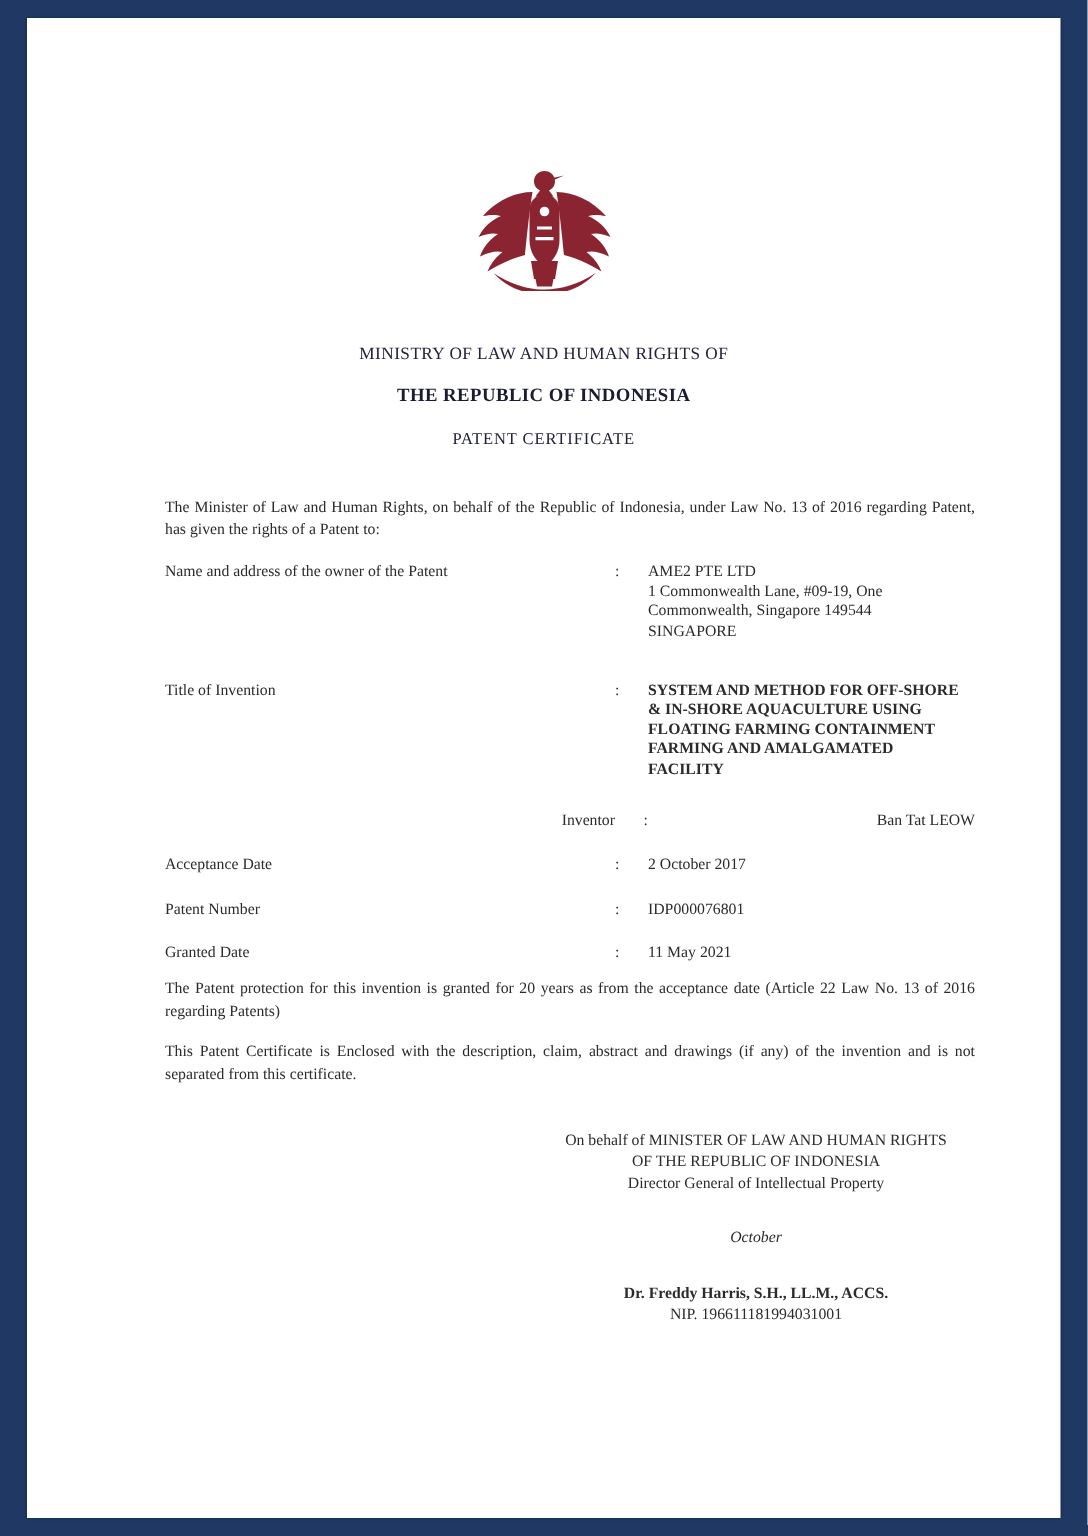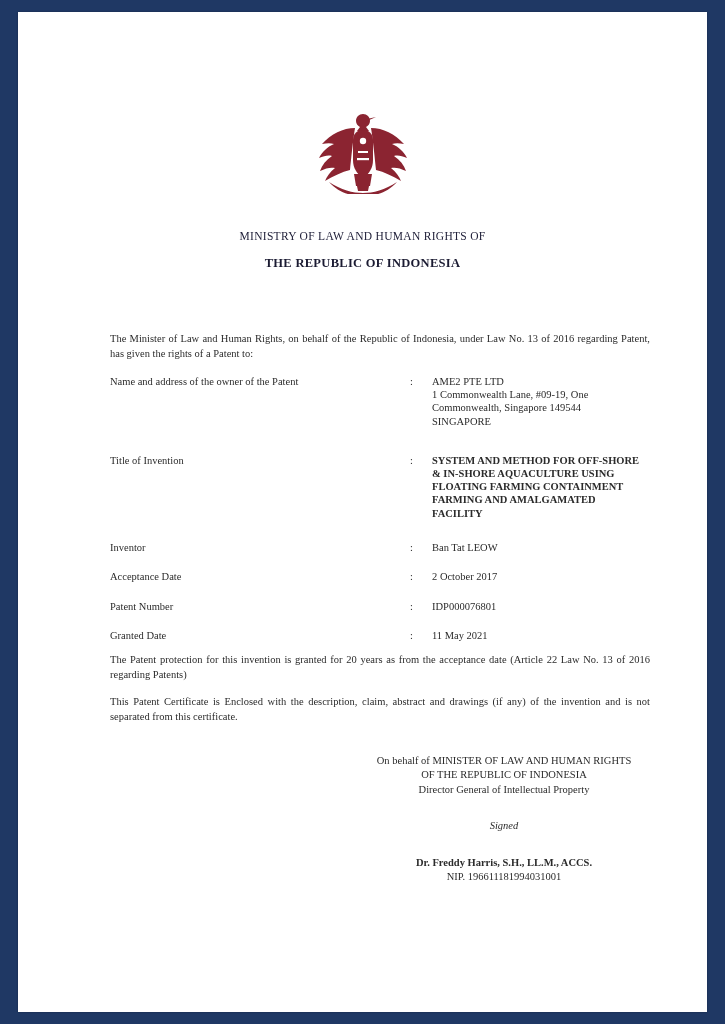--- a/index.html
+++ b/index.html
@@ -108,21 +108,21 @@
   }
   .field-value {
     flex: 1;
     line-height: 13.2px;
   }
   .field-value.bold {
     font-weight: bold;
   }
   .row-owner { margin-bottom: 26px; justify-content: flex-end; }
   .row-title { margin-bottom: 21px; }
-  .row-inventor { margin-bottom: 16px; }
+  .row-inventor { margin-bottom: 16px; text-align: right; }
   .row-acceptance { margin-bottom: 16px; }
   .row-patentnumber { margin-bottom: 16px; }
   .row-granted { margin-bottom: 0; }
 
   
   .note {
     position: absolute;
     left: 92px;
     width: 540px;
     font-size: 10.5px;
@@ -194,20 +194,21 @@
             <path d="M45 43 l10 0 l0 2 l-10 0 z"></path>
             <path d="M44 50 l12 0 l0 2.2 l-12 0 z"></path>
           </g>
         </svg>
       </span>
     </div>
 
     <div class="head-block">
       <div class="h-ministry">MINISTRY OF LAW AND HUMAN RIGHTS OF</div>
       <div class="h-republic">THE REPUBLIC OF INDONESIA</div>
+      <div class="h-certificate">PATENT CERTIFICATE</div>
     </div>
 
     <div class="intro">The Minister of Law and Human Rights, on behalf of the Republic of Indonesia, under Law No. 13 of 2016 regarding Patent, has given the rights of a Patent to:</div>
 
     <div class="fields">
 
       <div class="field-row row-owner">
         <div class="field-label">Name and address of the owner of the Patent</div>
         <div class="field-colon">:</div>
         <div class="field-value">
@@ -256,19 +257,19 @@
 
     </div>
 
     <div class="note" id="note1">The Patent protection for this invention is granted for 20 years as from the acceptance date (Article 22 Law No. 13 of 2016 regarding Patents)</div>
     <div class="note" id="note2">This Patent Certificate is Enclosed with the description, claim, abstract and drawings (if any) of the invention and is not separated from this certificate.</div>
 
     <div class="sign-block">
       <div class="sign-line1">On behalf of MINISTER OF LAW AND HUMAN RIGHTS</div>
       <div class="sign-line2">OF THE REPUBLIC OF INDONESIA</div>
       <div class="sign-role">Director General of Intellectual Property</div>
-      <div class="sign-signed">Signed</div>
+      <div class="sign-signed">October</div>
       <div class="sign-name">Dr. Freddy Harris, S.H., LL.M., ACCS.</div>
       <div class="sign-nip">NIP. 196611181994031001</div>
     </div>
 
   </div>
 </div>
 
 </body></html>

